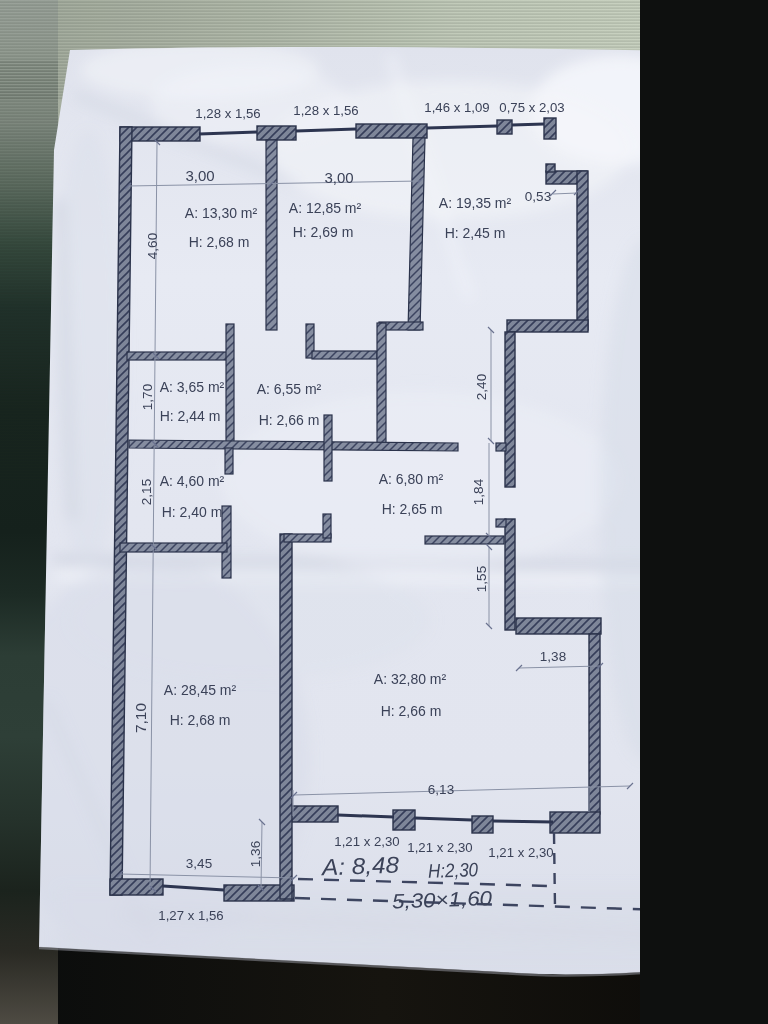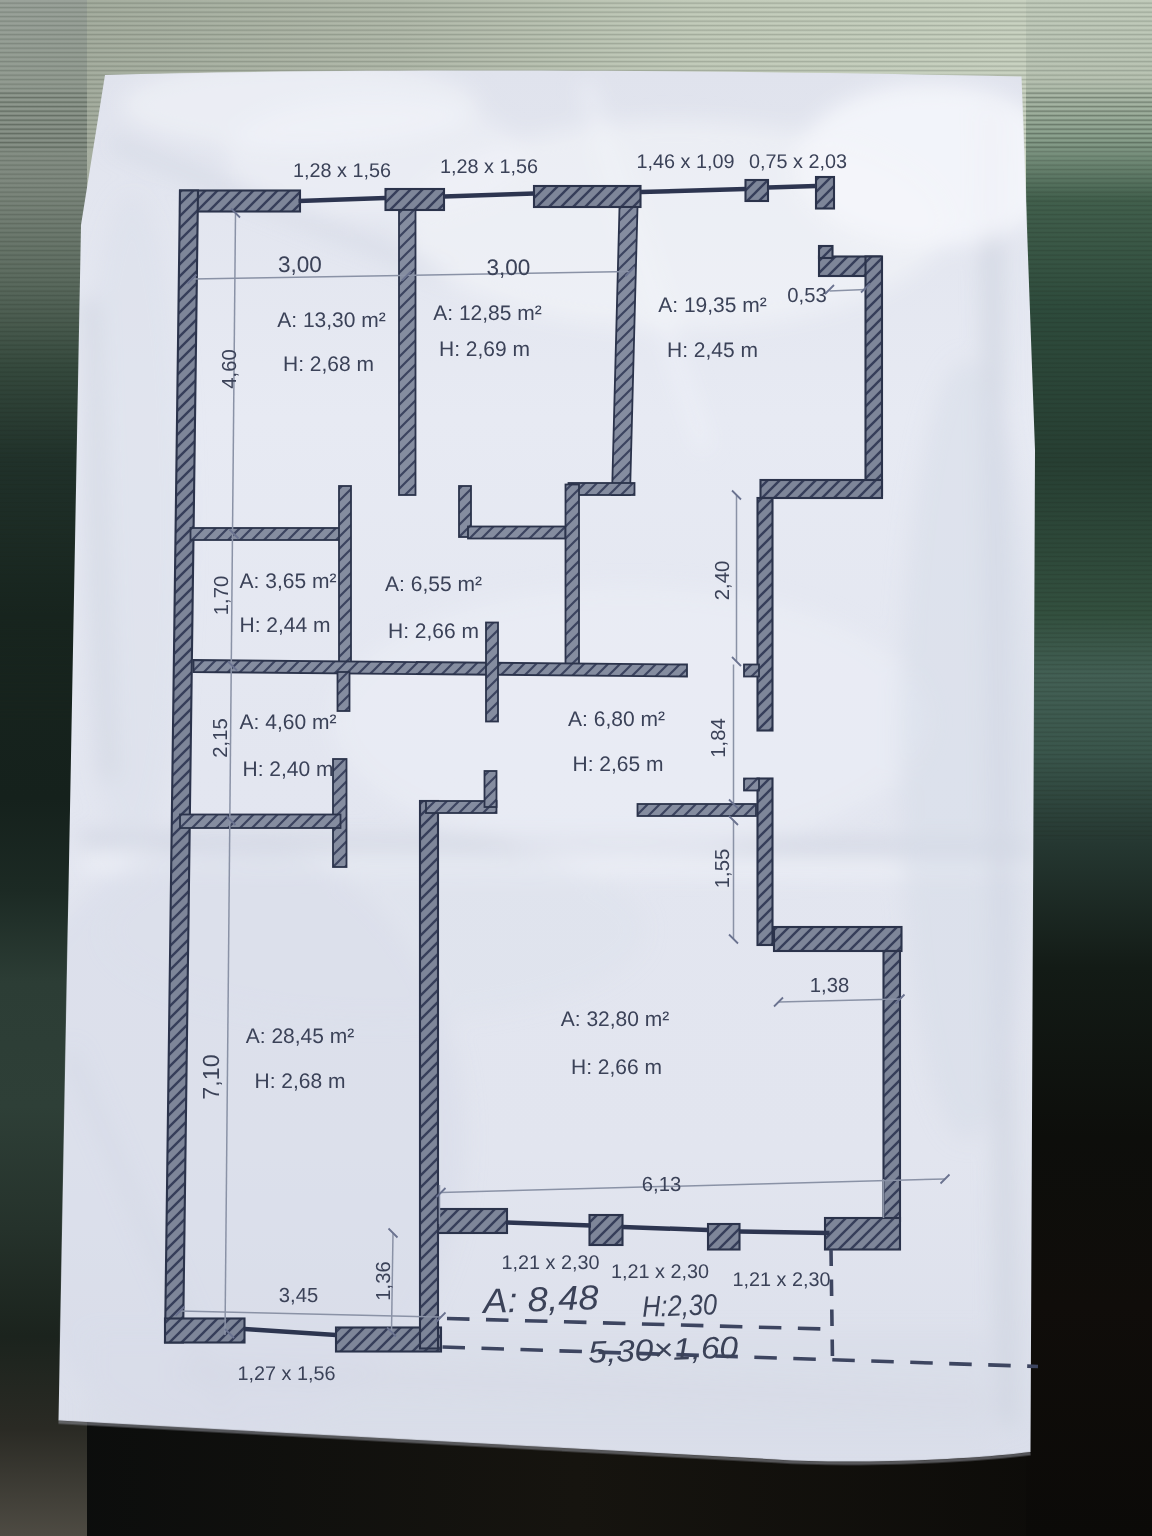--- a/index.html
+++ b/index.html
@@ -1,16 +1,16 @@
 <!DOCTYPE html>
 <html><head>
 <meta charset="utf-8">
 <style>
 html,body{margin:0;padding:0;background:#0e100f;}
-#stage{position:relative;width:768px;height:1024px;overflow:hidden;}
+#stage{position:relative;width:640px;height:1024px;overflow:hidden;}
 svg{display:block;}
 text{font-family:"Liberation Sans",sans-serif;fill:#3b4258;}
 </style>
 </head>
 <body>
 <div id="stage">
 <svg width="768" height="1024" viewBox="0 0 768 1024">
 <defs>
 <pattern id="hat" width="8" height="8" patternUnits="userSpaceOnUse">
   <rect width="8" height="8" fill="#858da0"></rect>

